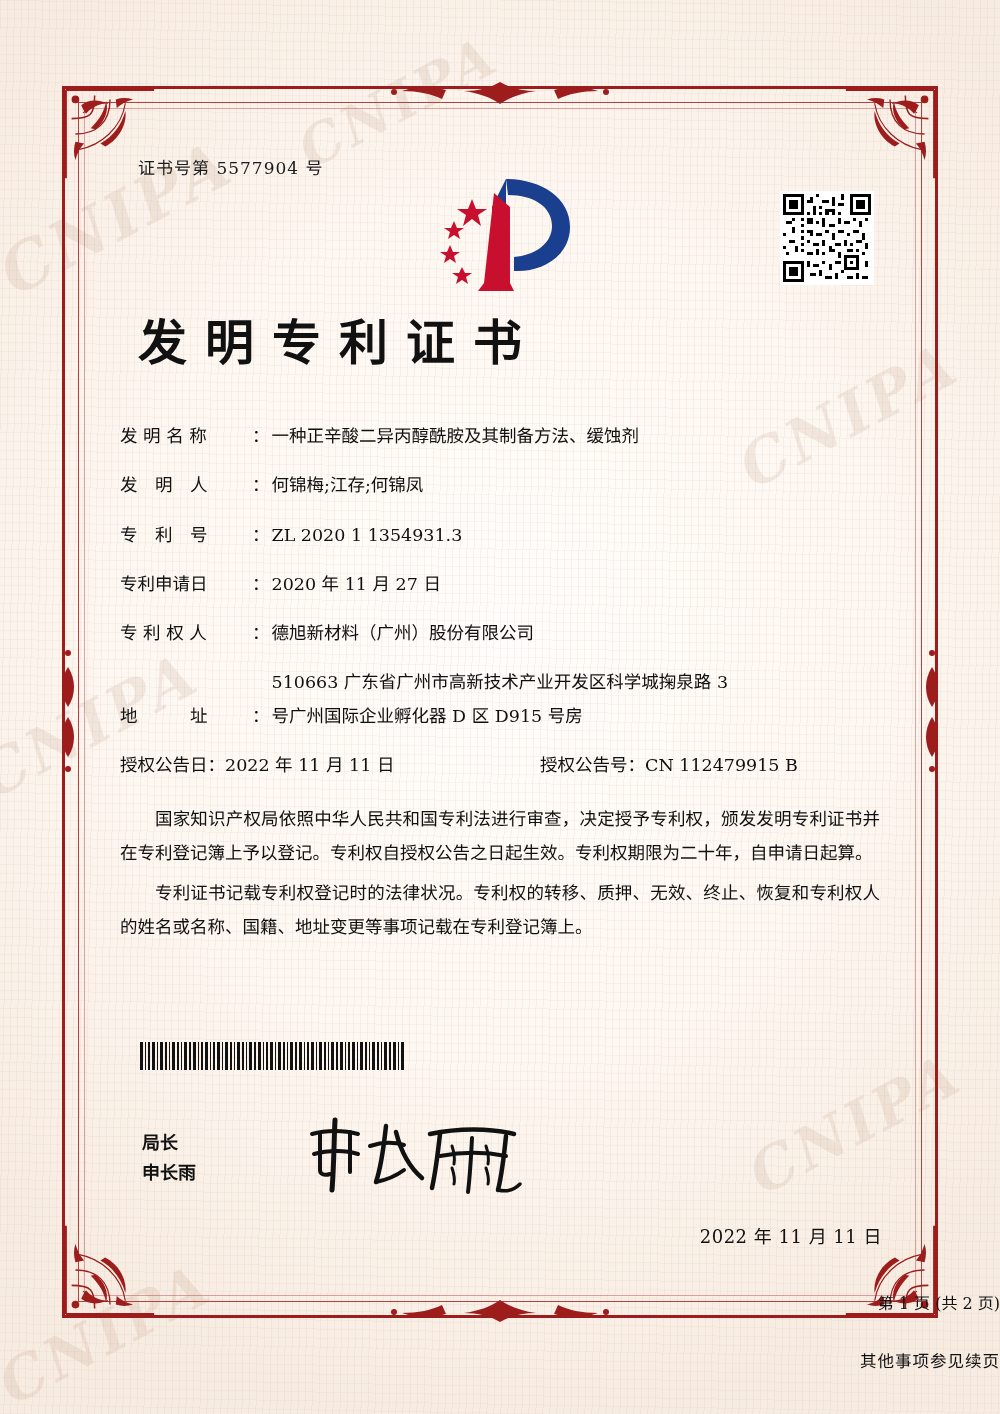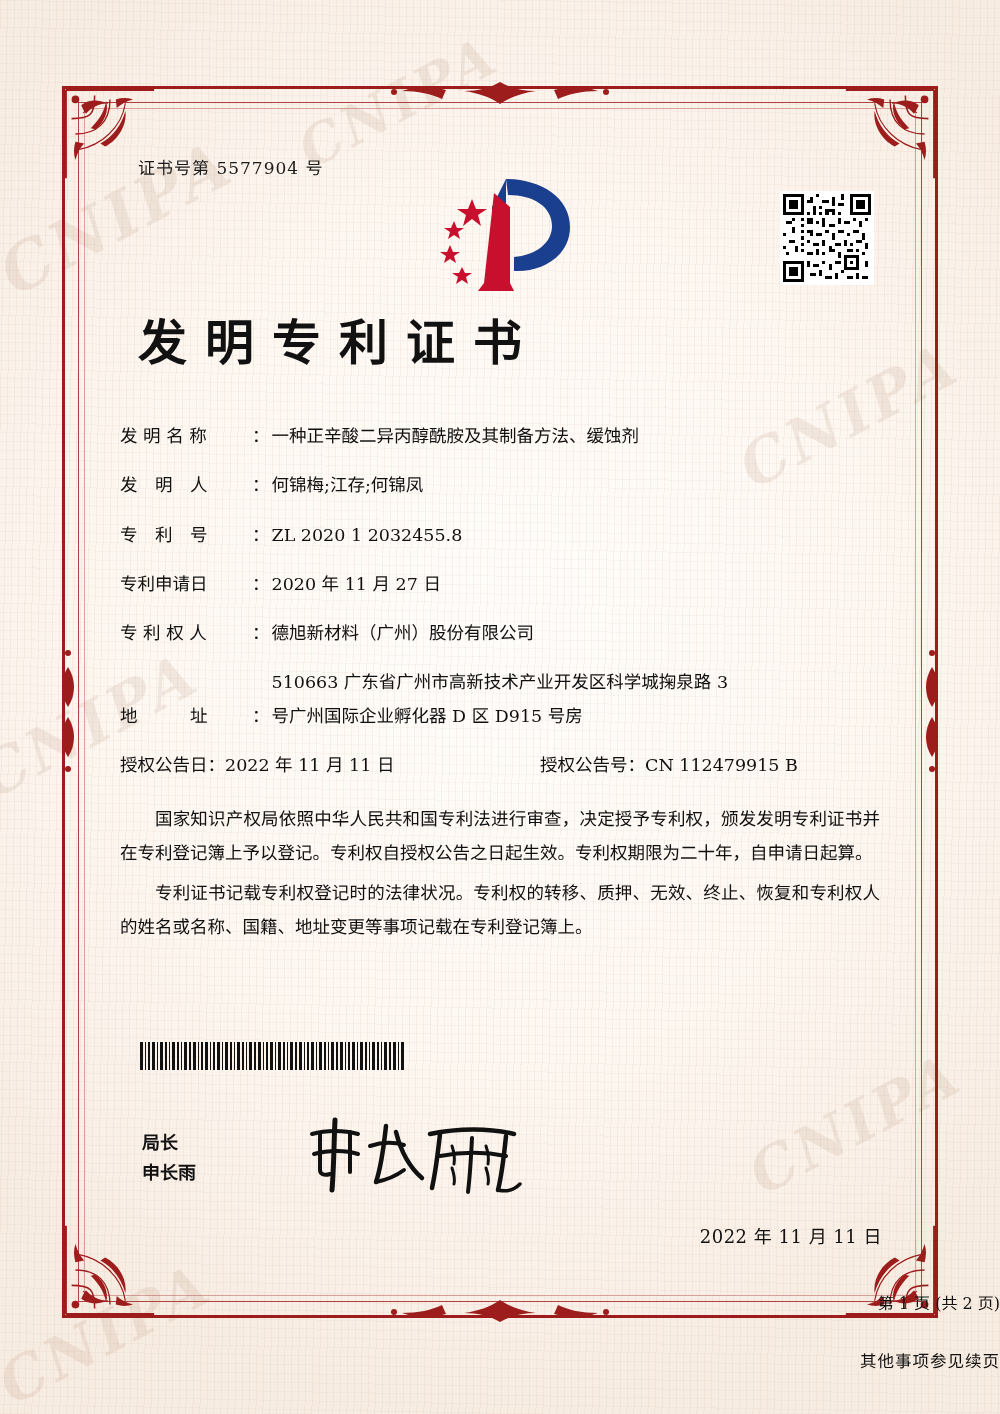--- a/index.html
+++ b/index.html
@@ -517,21 +517,21 @@
 
       <div class="field-row">
         <span class="f-label">发　明　人</span>
         <span class="f-colon">：</span>
         <span class="f-value">何锦梅;江存;何锦凤</span>
       </div>
 
       <div class="field-row">
         <span class="f-label">专　利　号</span>
         <span class="f-colon">：</span>
-        <span class="f-value">ZL 2020 1 2032455.8</span>
+        <span class="f-value">ZL 2020 1 1354931.3</span>
       </div>
 
       <div class="field-row">
         <span class="f-label">专利申请日</span>
         <span class="f-colon">：</span>
         <span class="f-value">2020 年 11 月 27 日</span>
       </div>
 
       <div class="field-row">
         <span class="f-label">专 利 权 人</span>

